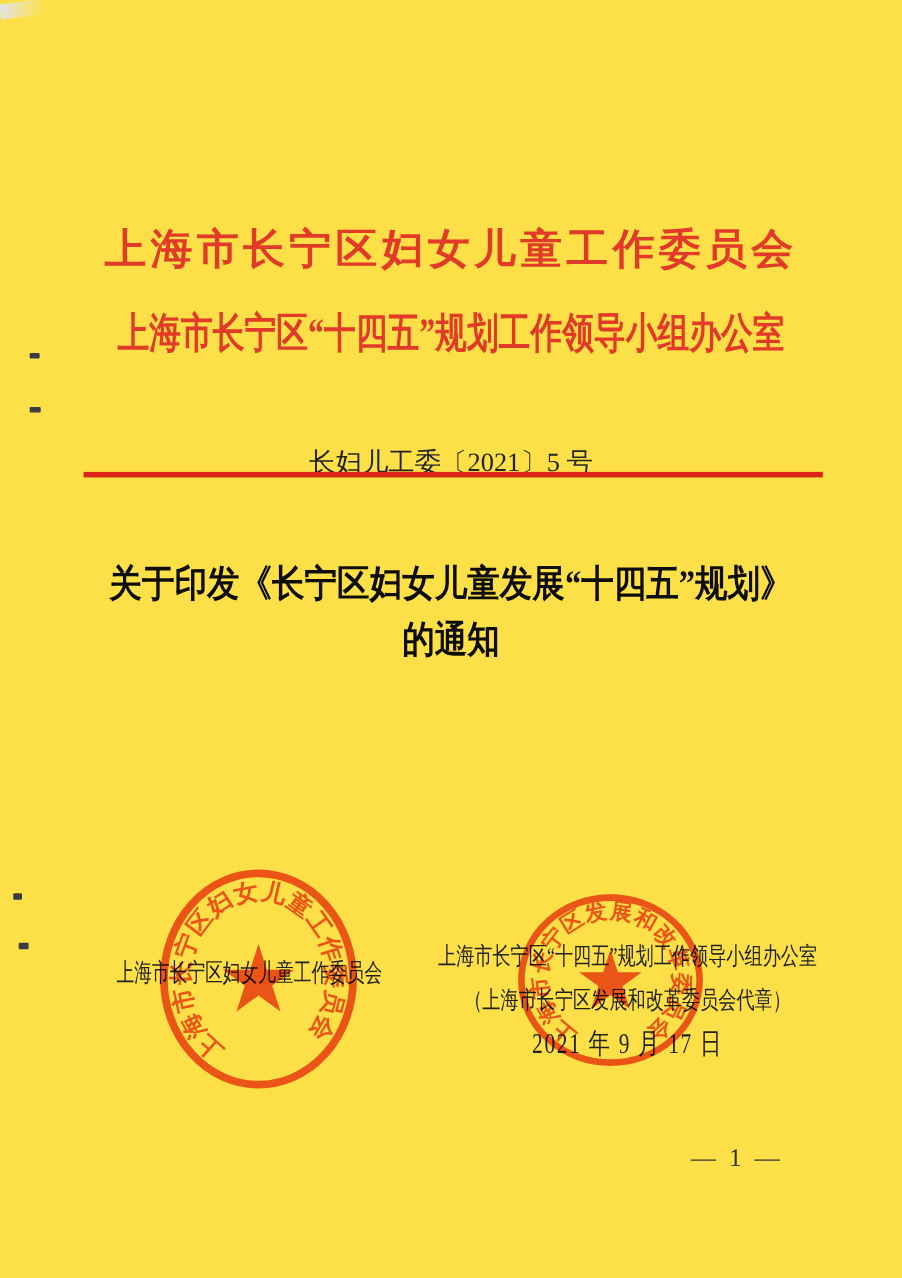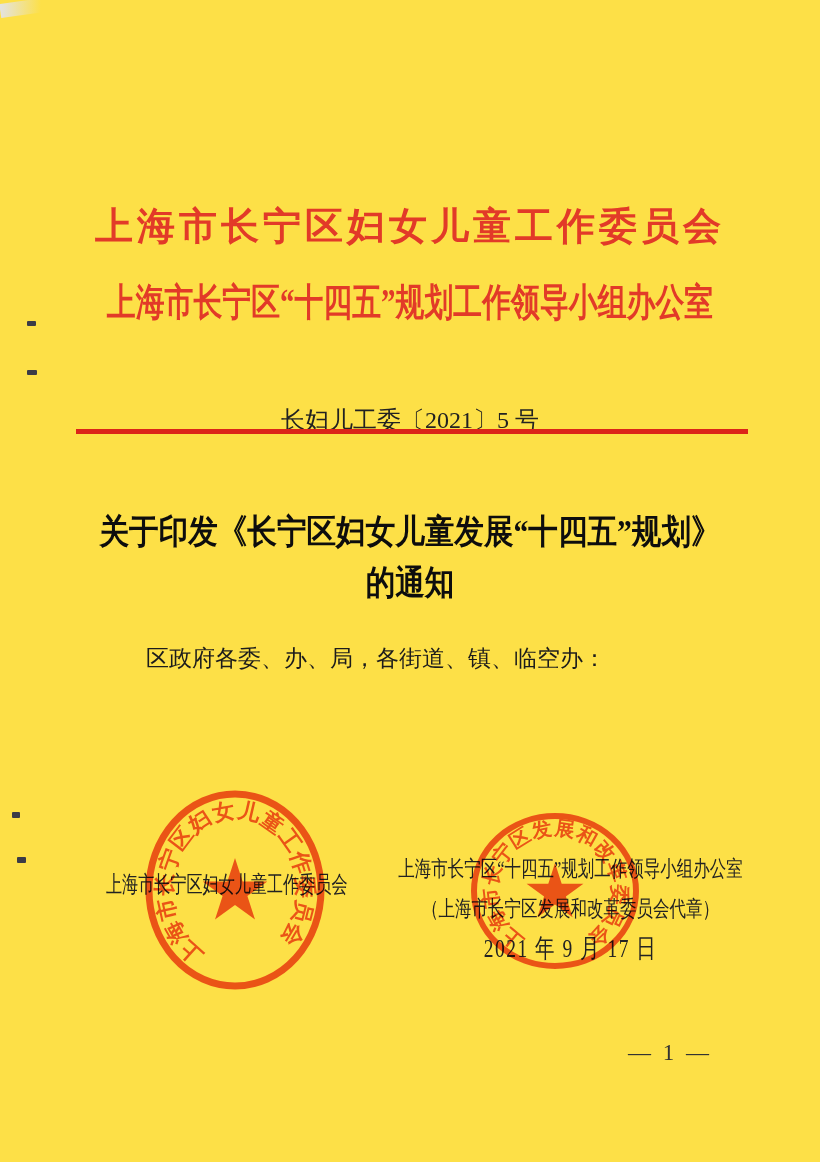--- a/index.html
+++ b/index.html
@@ -86,21 +86,20 @@
 
   <div class="org1">上海市长宁区妇女儿童工作委员会</div>
   <div class="org2">上海市长宁区“十四五”规划工作领导小组办公室</div>
   <div class="docnum">长妇儿工委〔2021〕5 号</div>
   <div class="redline"></div>
 
   <div class="doc-title">关于印发《长宁区妇女儿童发展“十四五”规划》
 的通知</div>
 
   <div class="body-block">
-    <div class="salutation">区政府各委、办、局，各街道、镇、临空办：</div>
   </div>
 
   <div class="sig-left">上海市长宁区妇女儿童工作委员会</div>
 
   <div class="sig-right">
     <div>上海市长宁区“十四五”规划工作领导小组办公室</div>
     <div>（上海市长宁区发展和改革委员会代章）</div>
     <div class="date-line">2021 年 9 月 17 日</div>
   </div>
 

